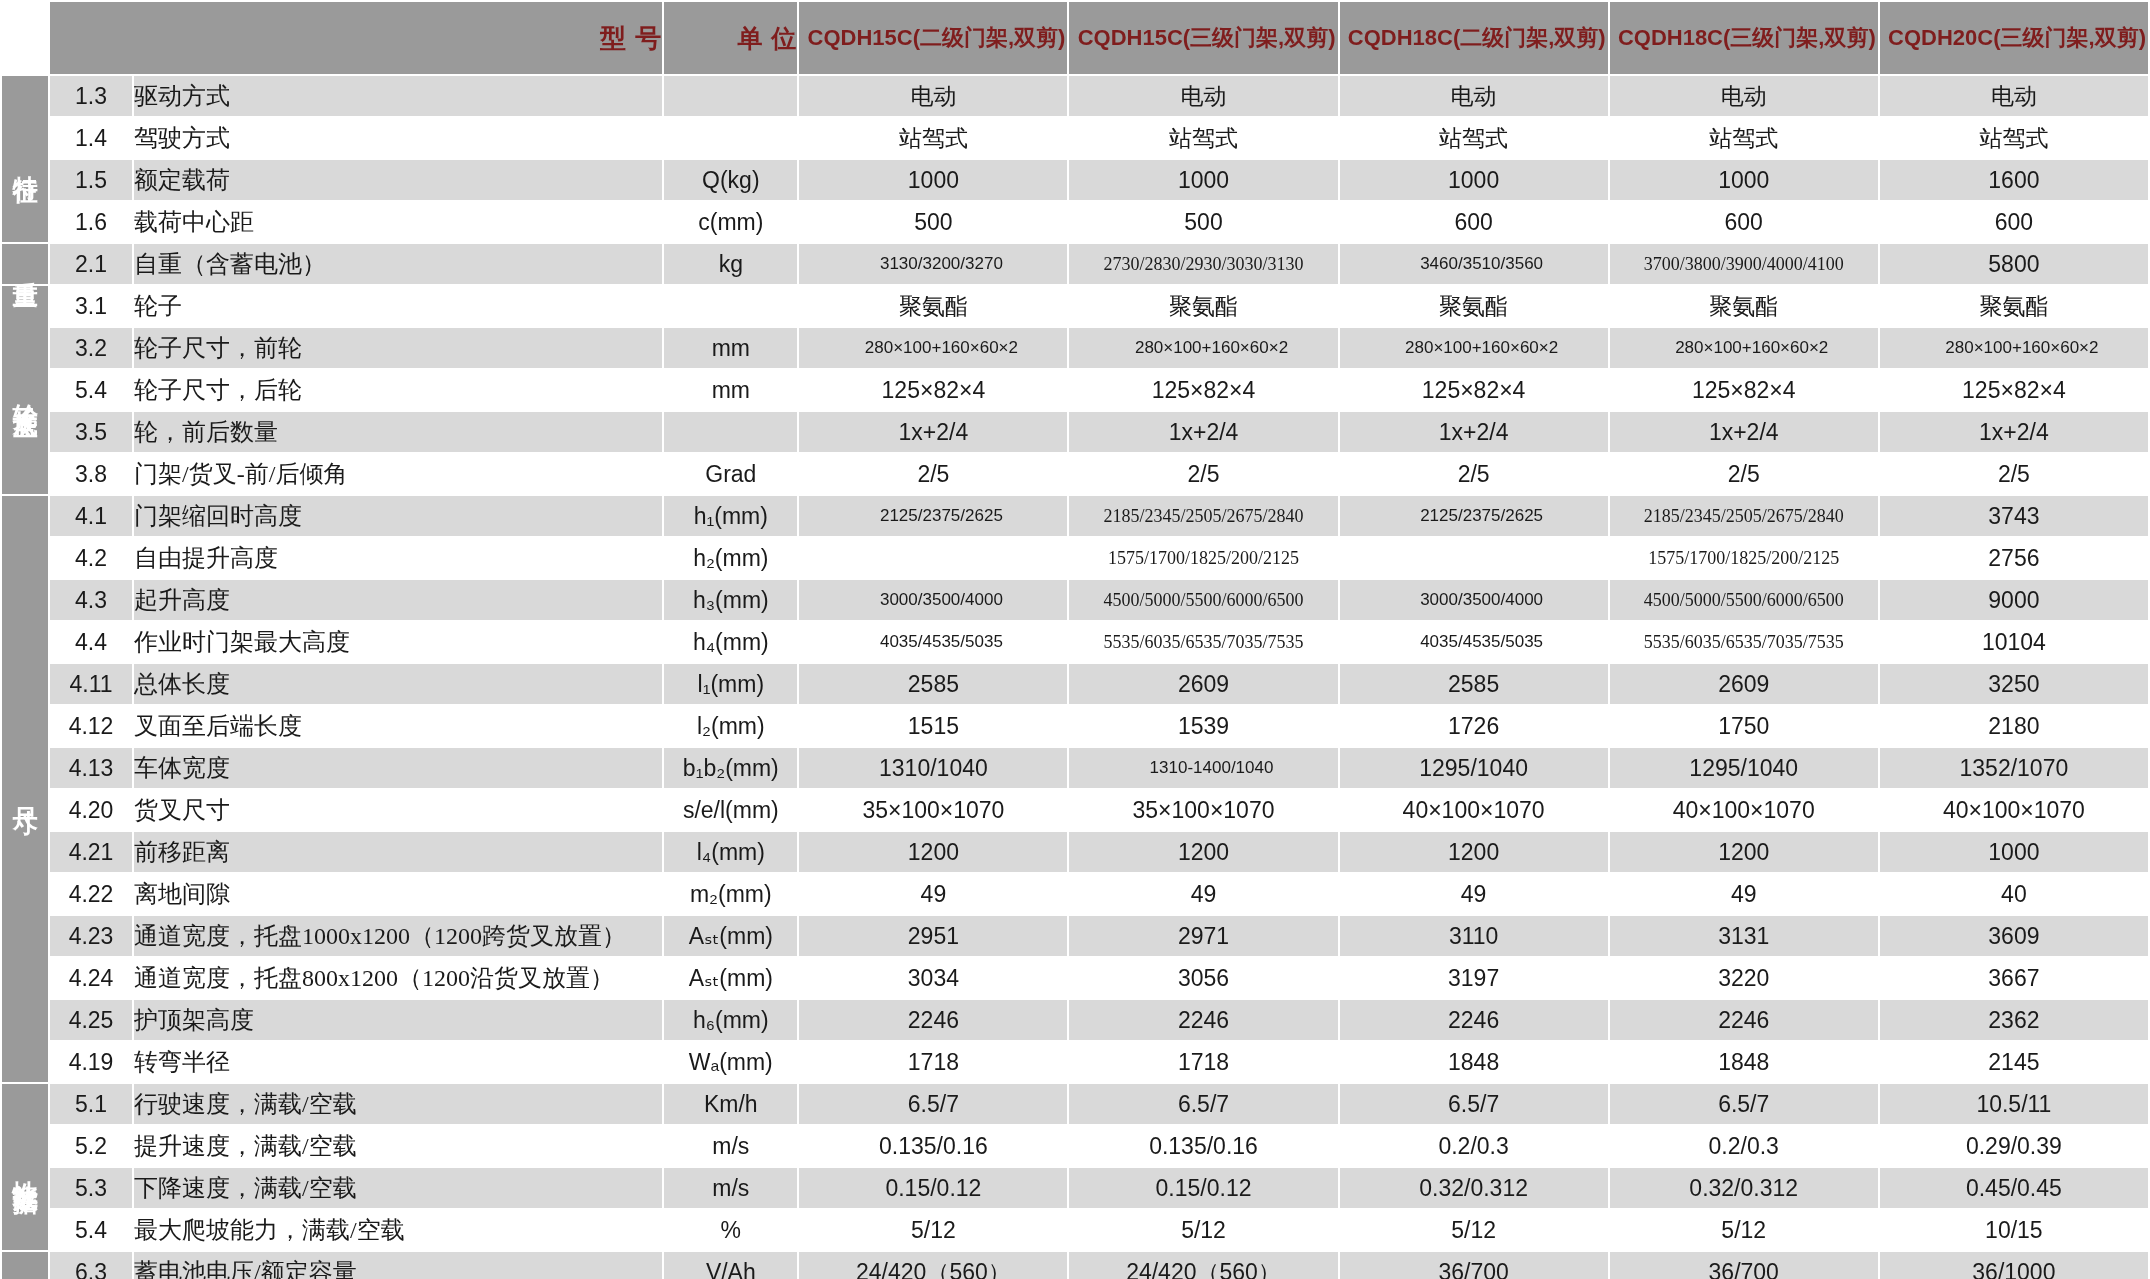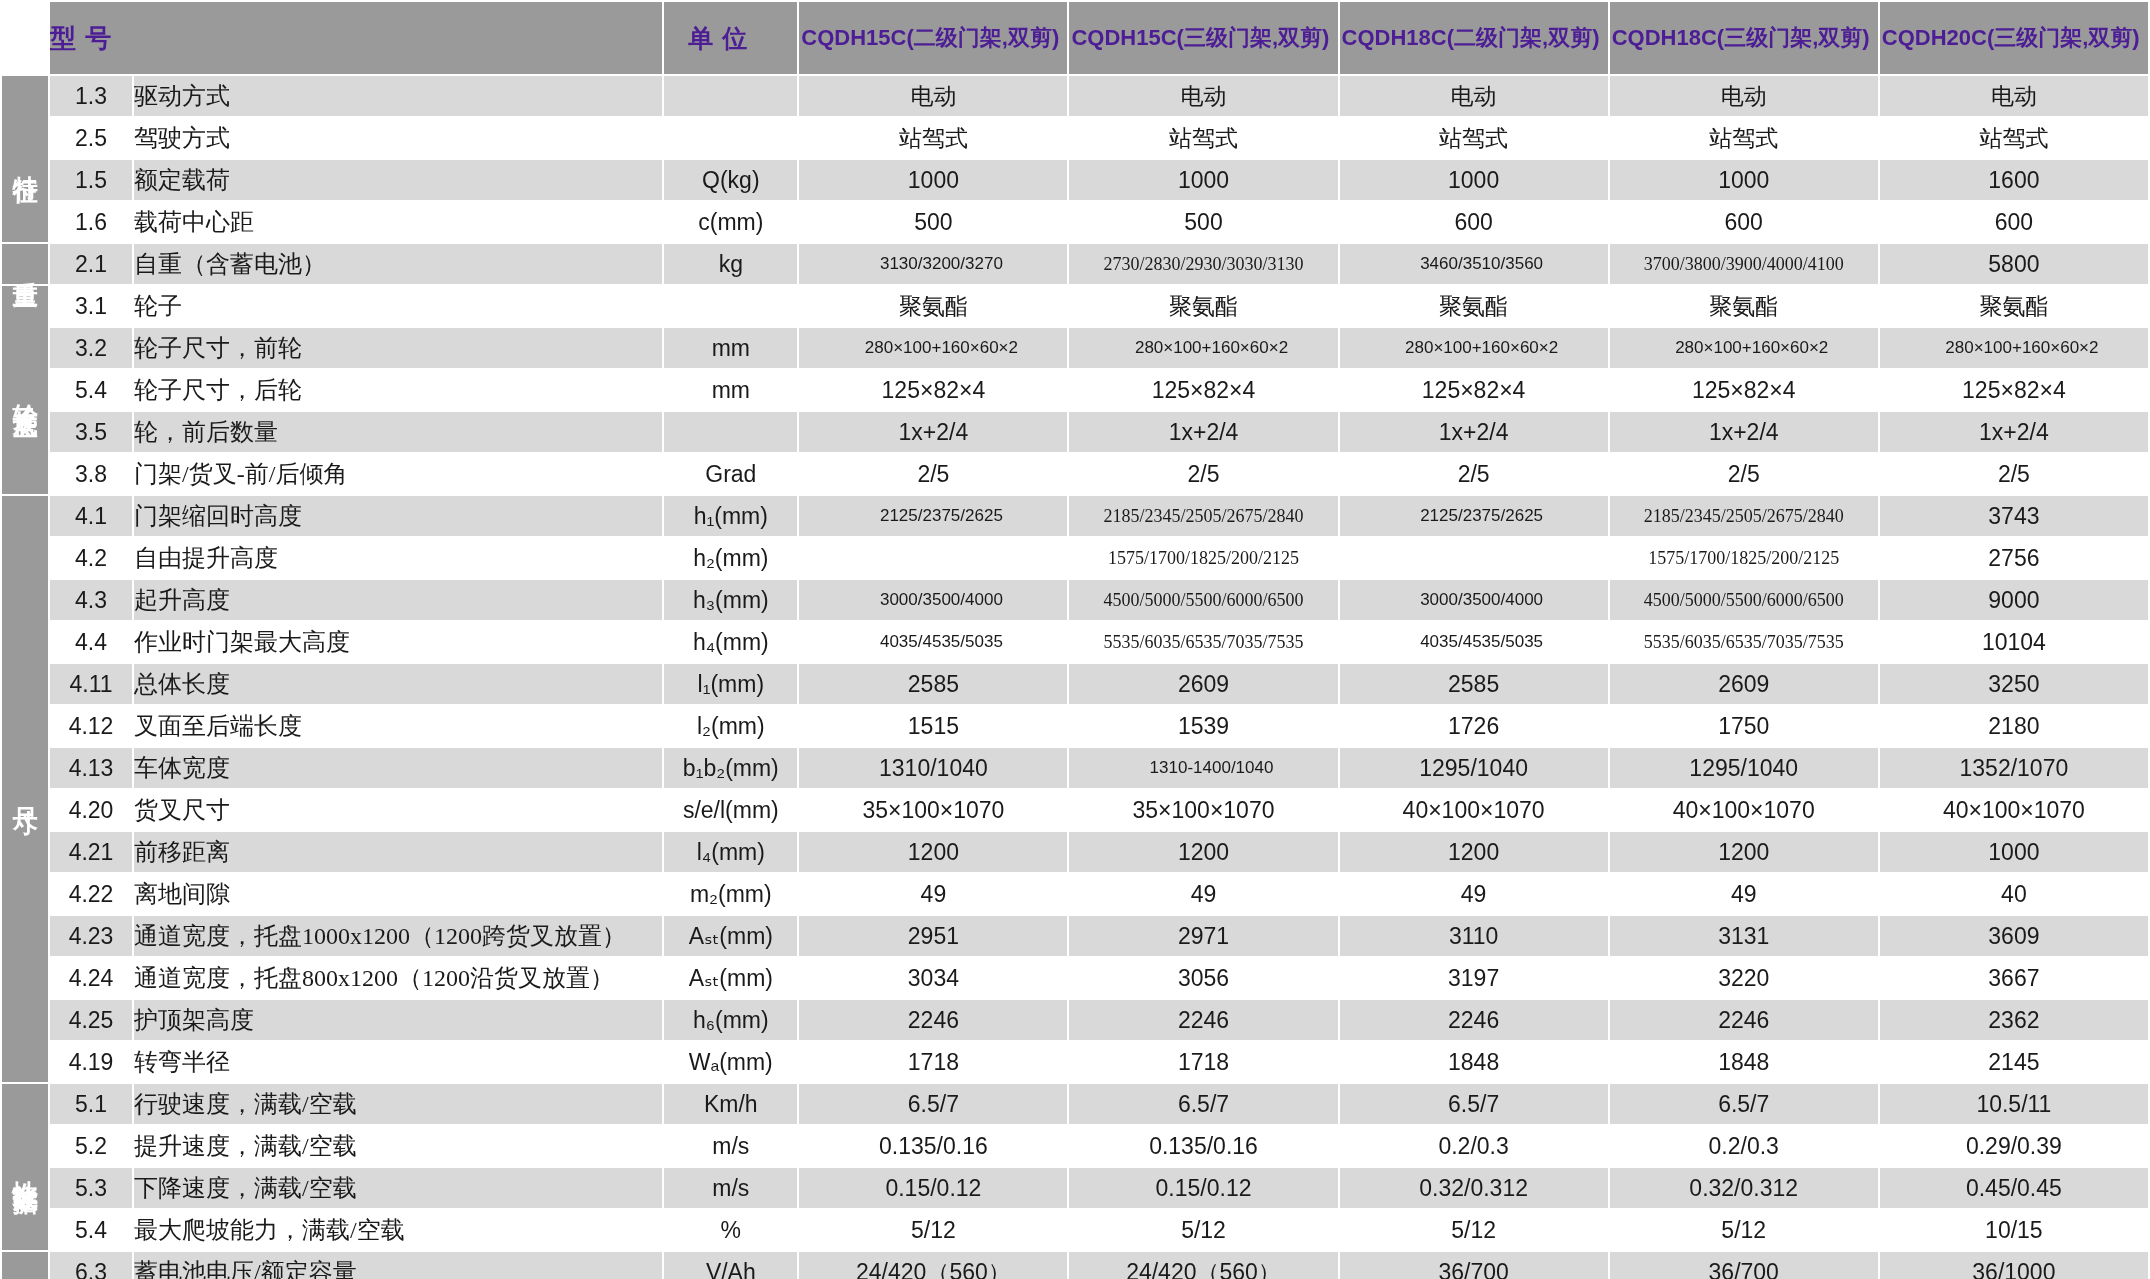--- a/index.html
+++ b/index.html
@@ -29,23 +29,23 @@
   table.spec col.c-model { width: 270px; }
 
   table.spec td, table.spec th {
     border: 2px solid #ffffff;
     padding: 0;
     vertical-align: middle;
   }
   
   th.head {
     background: #9a9a9a;
-    color: #4c1d95;
+    color: #7f1d1d;
     font-weight: bold;
-    text-align: left;
+    text-align: right;
     height: 46px;
     font-size: 26px;
     letter-spacing: 1px;
   }
   th.head.model {
     font-size: 22px;
     letter-spacing: 0;
     padding: 13px 2px;
   }
   th.head.unit { font-size: 25px; padding-left: 24px; }
@@ -147,21 +147,21 @@
           <td class="code">1.3</td>
           <td class="name">驱动方式</td>
           <td class="unit"></td>
           <td class="val">电动</td>
           <td class="val">电动</td>
           <td class="val">电动</td>
           <td class="val">电动</td>
           <td class="val">电动</td>
         </tr>
         <tr class="plain">
-          <td class="code">2.5</td>
+          <td class="code">1.4</td>
           <td class="name">驾驶方式</td>
           <td class="unit"></td>
           <td class="val">站驾式</td>
           <td class="val">站驾式</td>
           <td class="val">站驾式</td>
           <td class="val">站驾式</td>
           <td class="val">站驾式</td>
         </tr>
         <tr class="shade">
           <td class="code">1.5</td>

